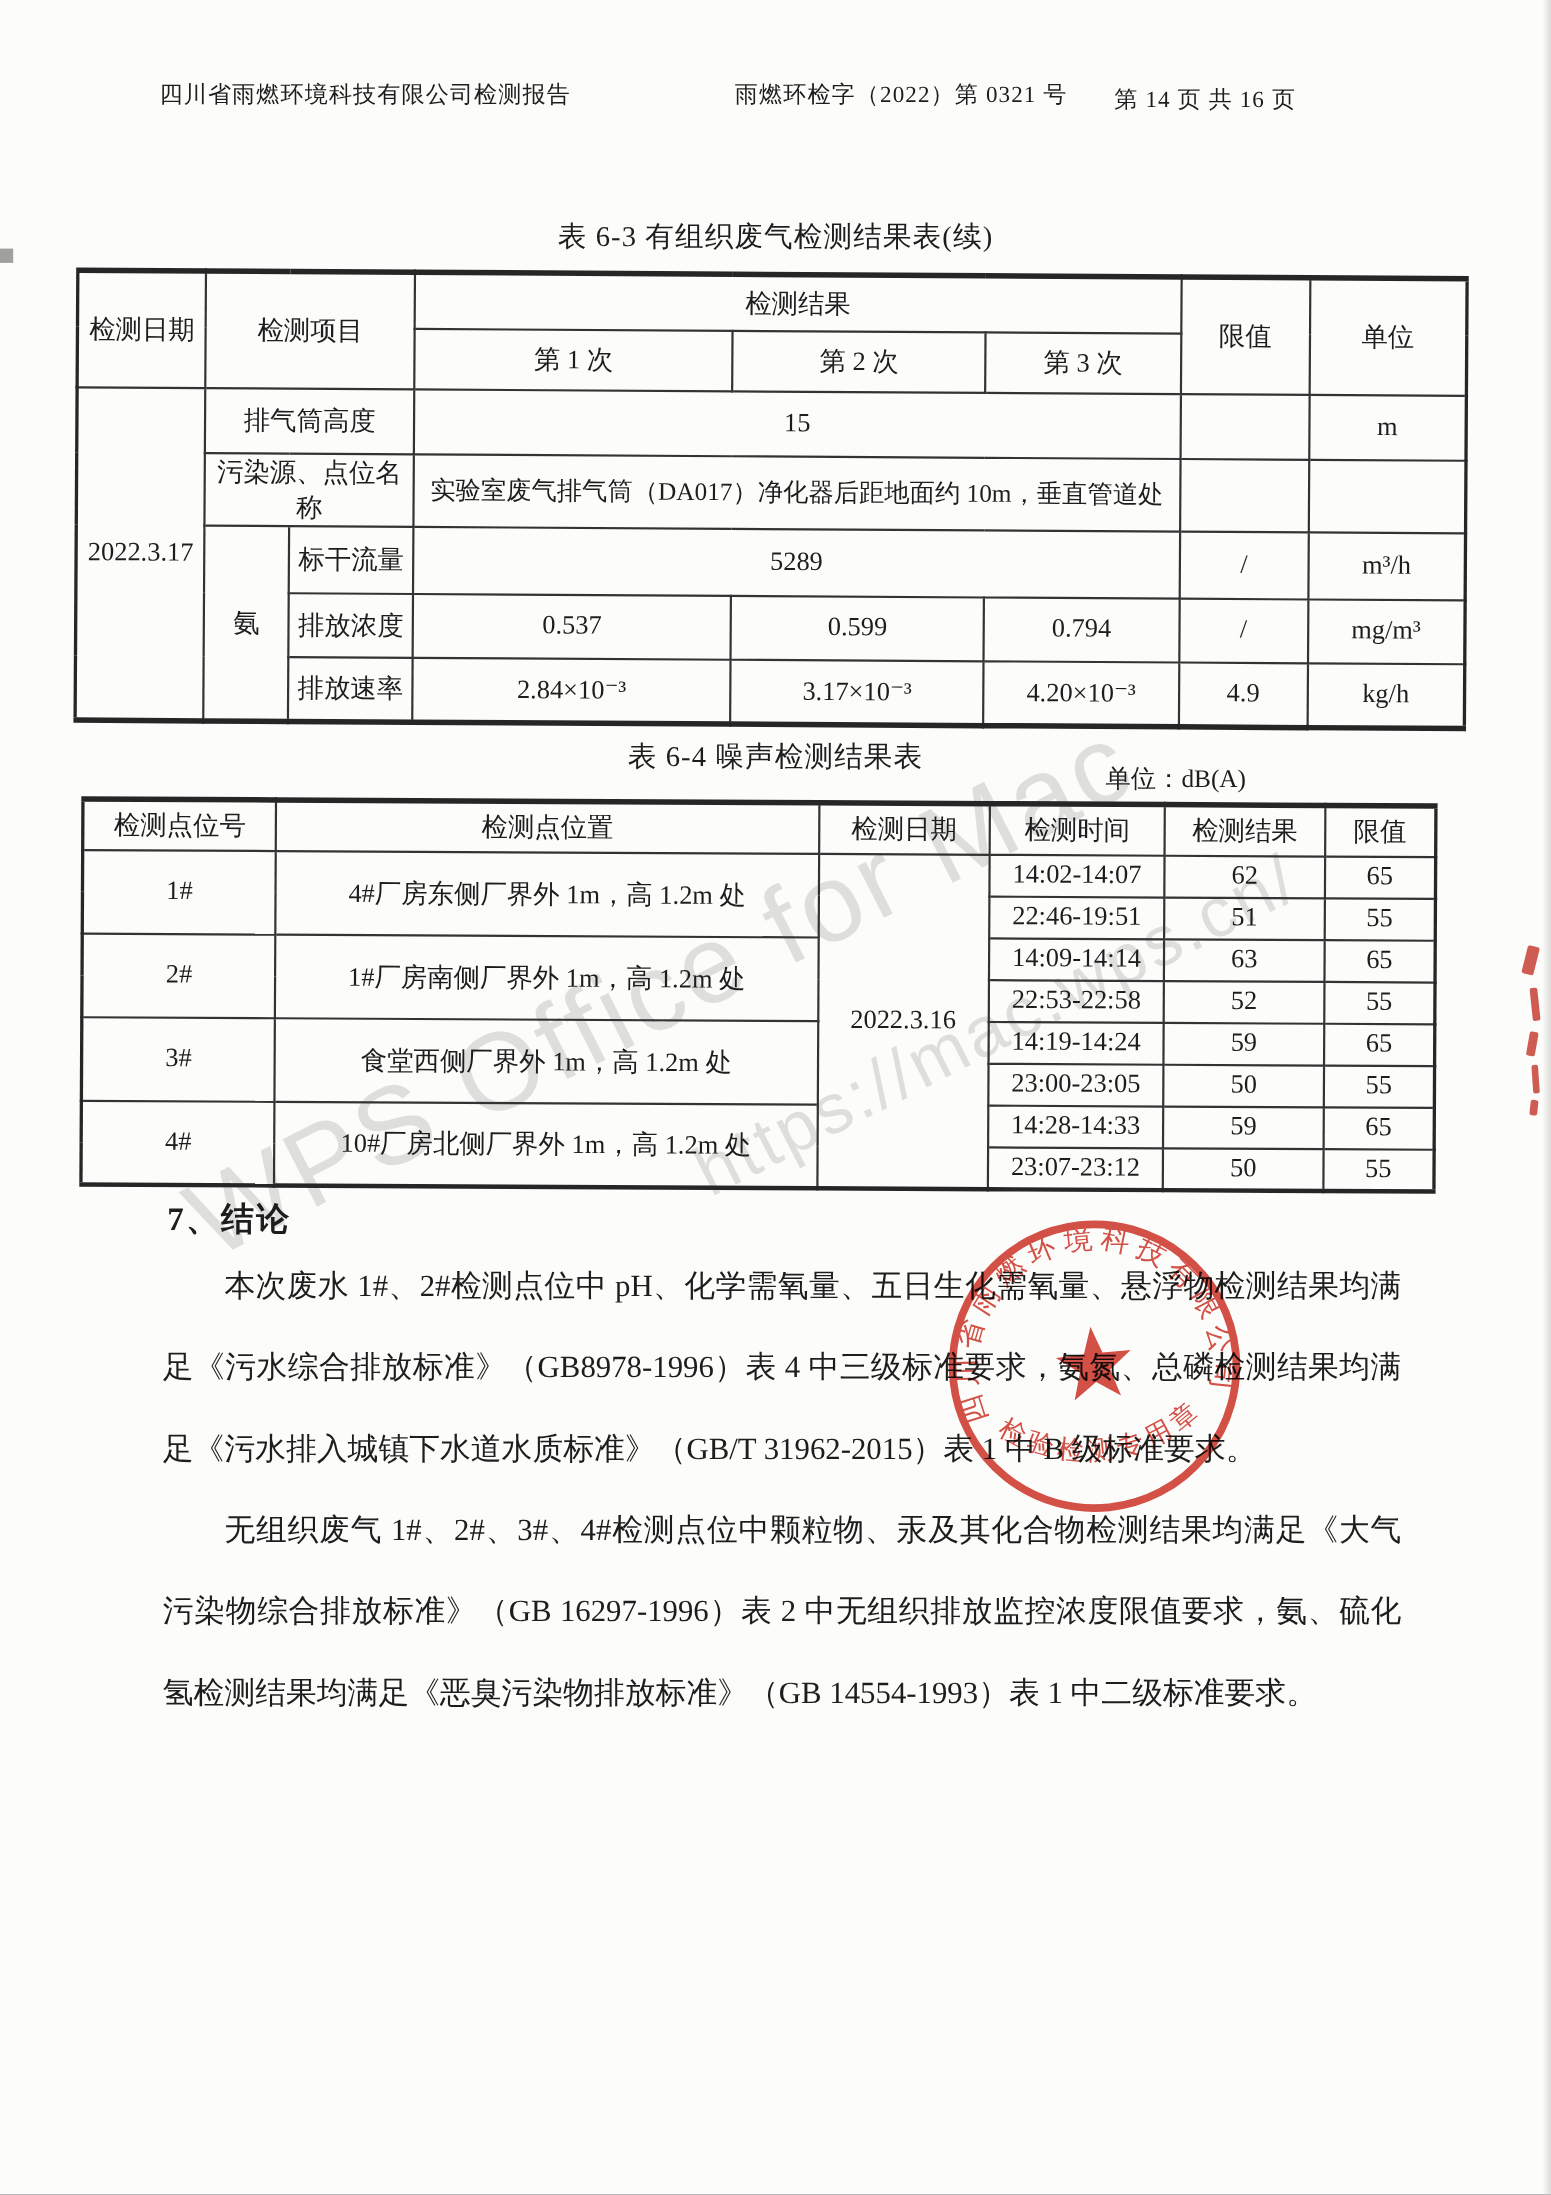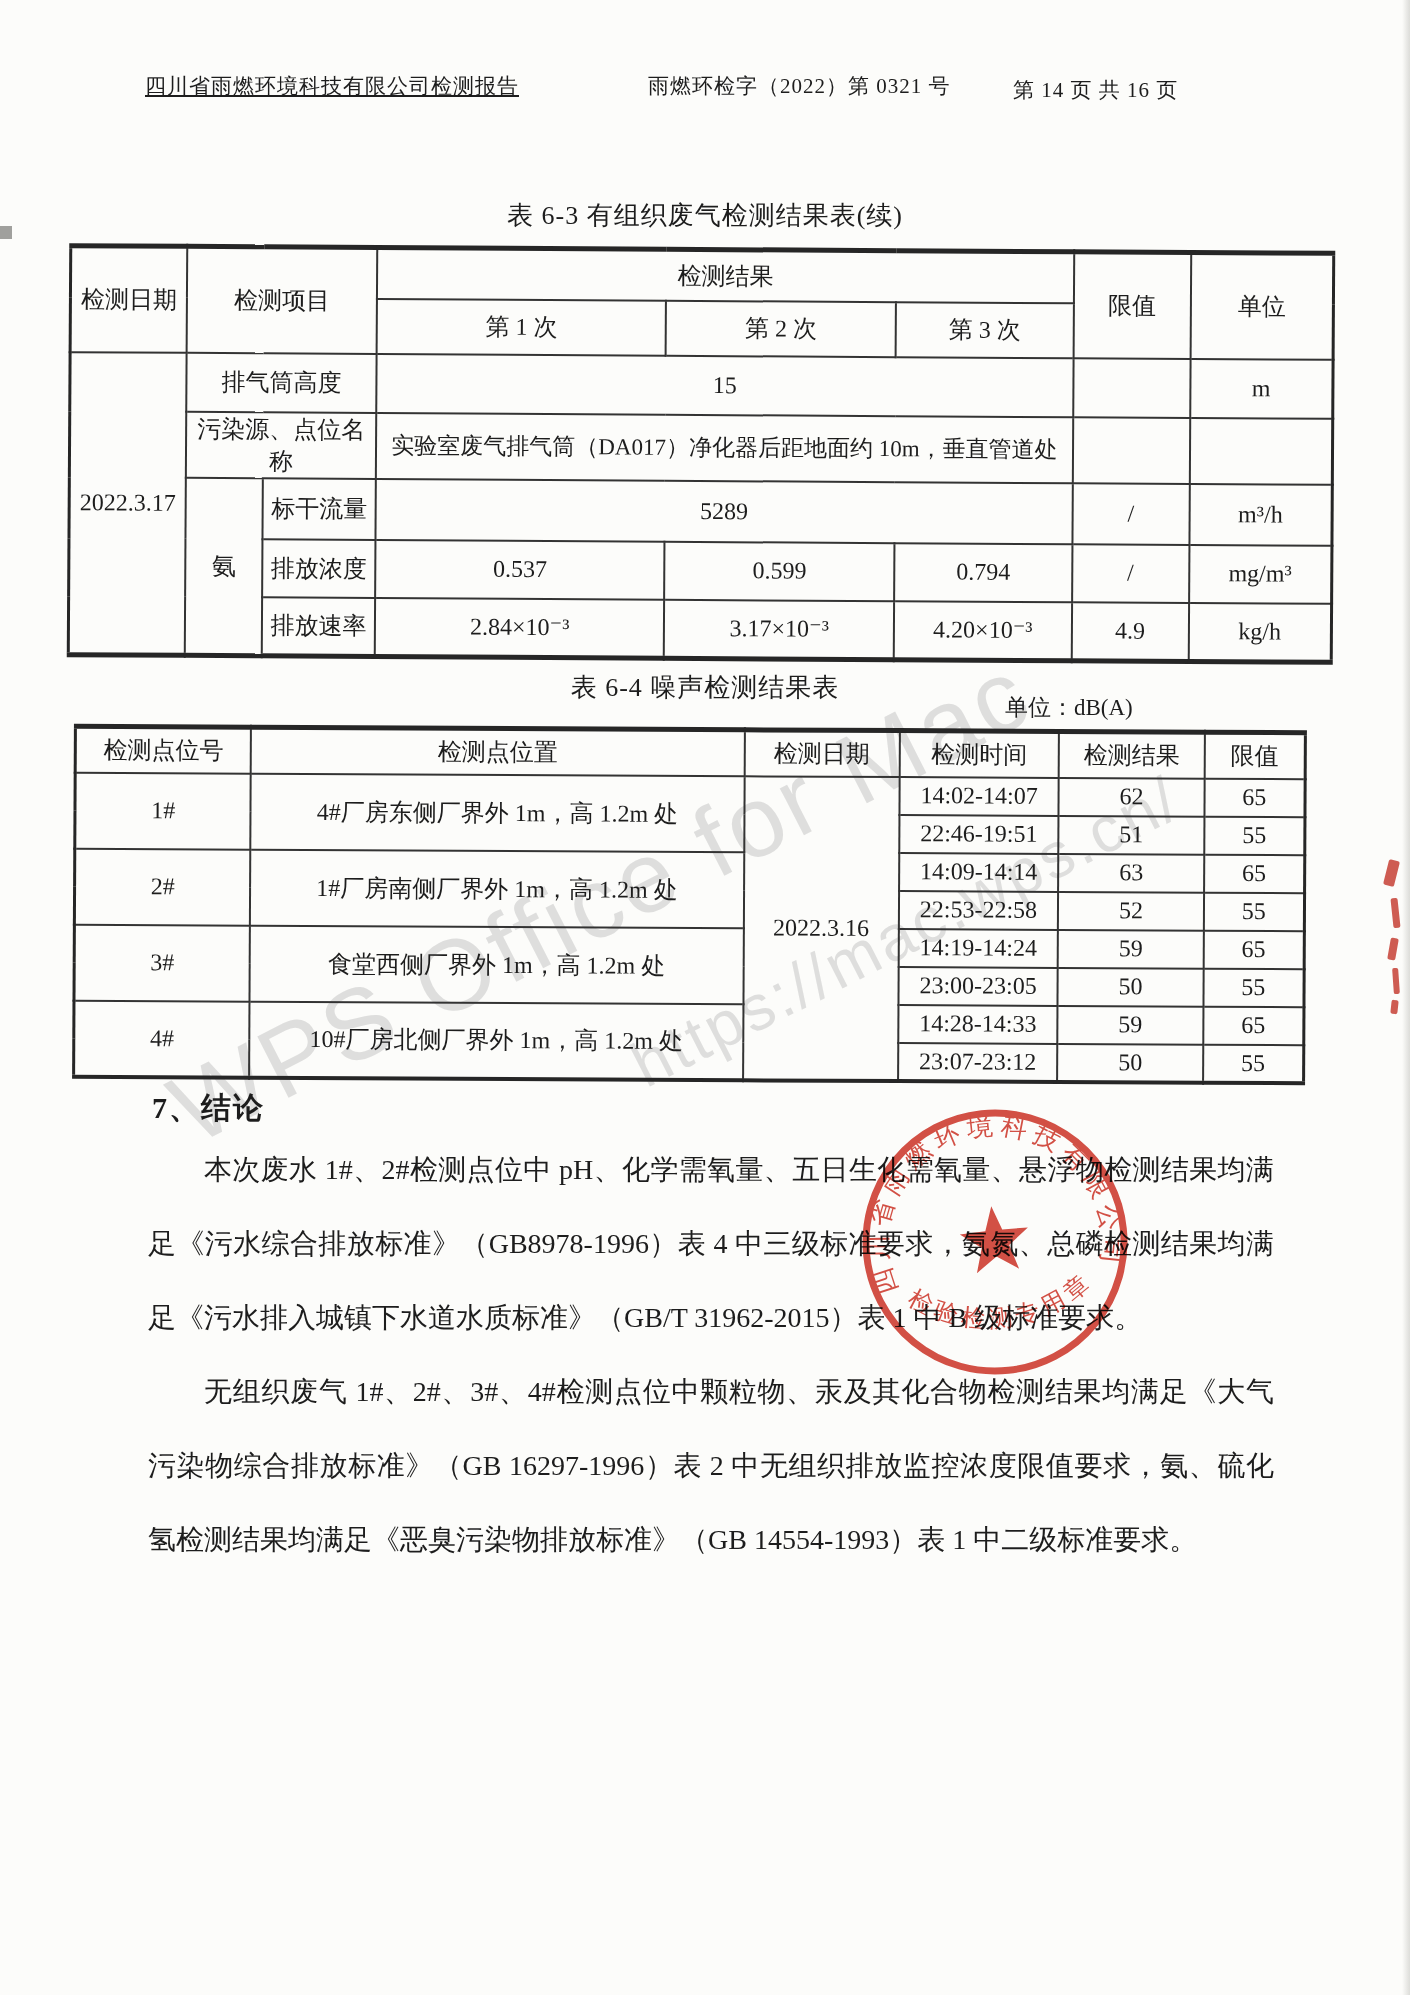--- a/index.html
+++ b/index.html
@@ -21,22 +21,22 @@
   .rm5 { left:1391px; top:1000px; width:7px; height:14px; transform:rotate(6deg); }
   
   .wm { position:absolute; left:0; top:0; width:100%; height:100%; z-index:1; pointer-events:none; }
   .wm div { position:absolute; white-space:nowrap; color:#c4c4c4; opacity:.52;
     font-family:"Liberation Sans","DejaVu Sans",sans-serif; transform-origin:left center; }
   .wm .wm1 { left:178px; top:1058px; font-size:100px; letter-spacing:4px; transform:rotate(-27deg); }
   .wm .wm2 { left:636px; top:1032px; font-size:64px; letter-spacing:3px; transform:rotate(-27deg); }
   
   .content { position:absolute; inset:0; z-index:2; }
   .hdr span { position:absolute; top:72px; font-size:21px; letter-spacing:1px; }
-  .hdr .h1 { left:145px;text-decoration:underline; }
-  .hdr .h2 { left:648px; }
+  .hdr .h1 { left:145px; }
+  .hdr .h2 { left:668px; }
   .hdr .h3 { left:1013px; top:76px; }
   .tbl-title { position:absolute; left:0; width:1410px; text-align:center; font-size:26px; font-weight:normal; letter-spacing:1px; }
   .t63-title { top:198px; }
   .t64-title { top:670px; }
   .unit-note { position:absolute; left:1005px; top:692px; font-size:23px; }
   table { border-collapse:collapse; table-layout:fixed; position:absolute; background:transparent; }
   td, th { border:2px solid #333; font-weight:normal; text-align:center; vertical-align:middle;
     font-size:24px; padding:0 4px; overflow:hidden; }
   .t63 { left:68px; top:247px; width:1266px; border:3px solid #262626; border-top-width:5px; border-bottom-width:5px; transform:rotate(.35deg); }
   .t64 { left:73px; top:727px; width:1233px; border:3px solid #262626; border-top-width:5px; border-bottom-width:4px; transform:rotate(.3deg); }

